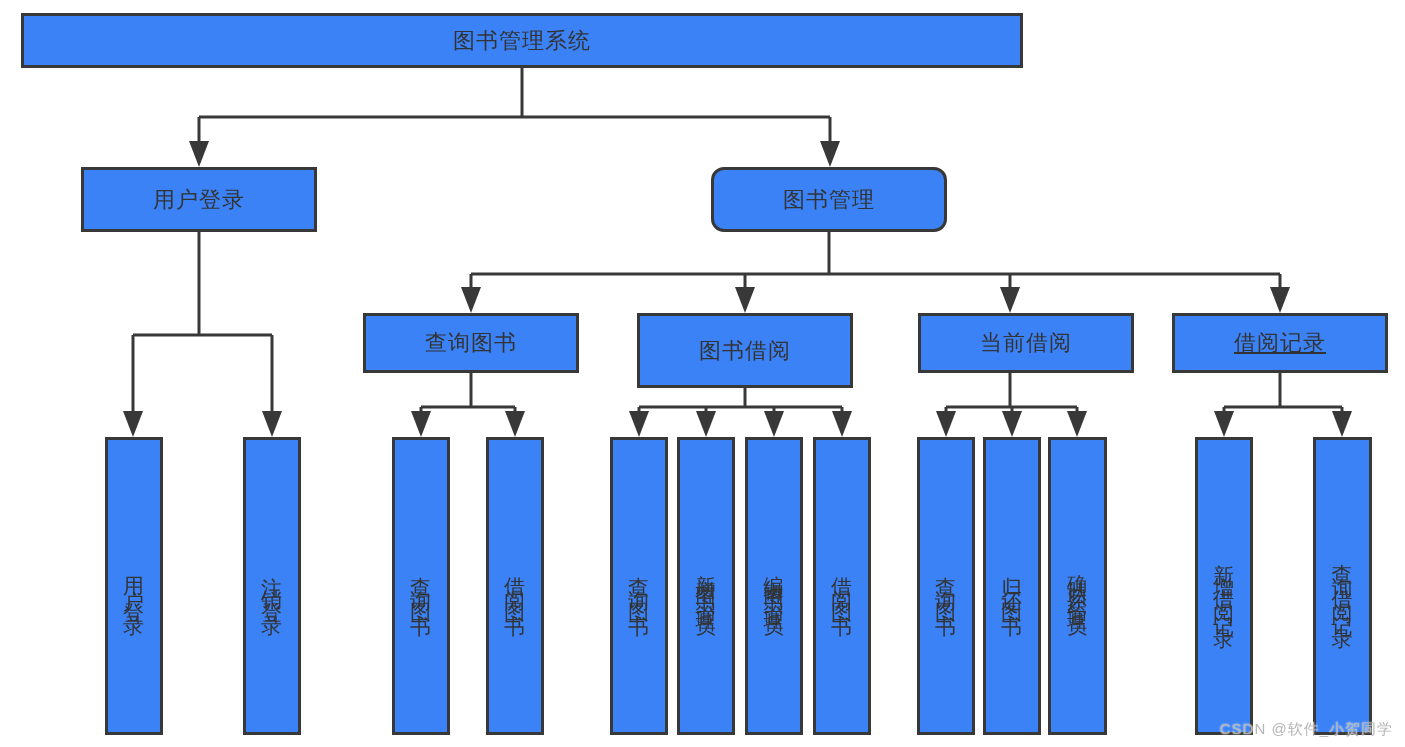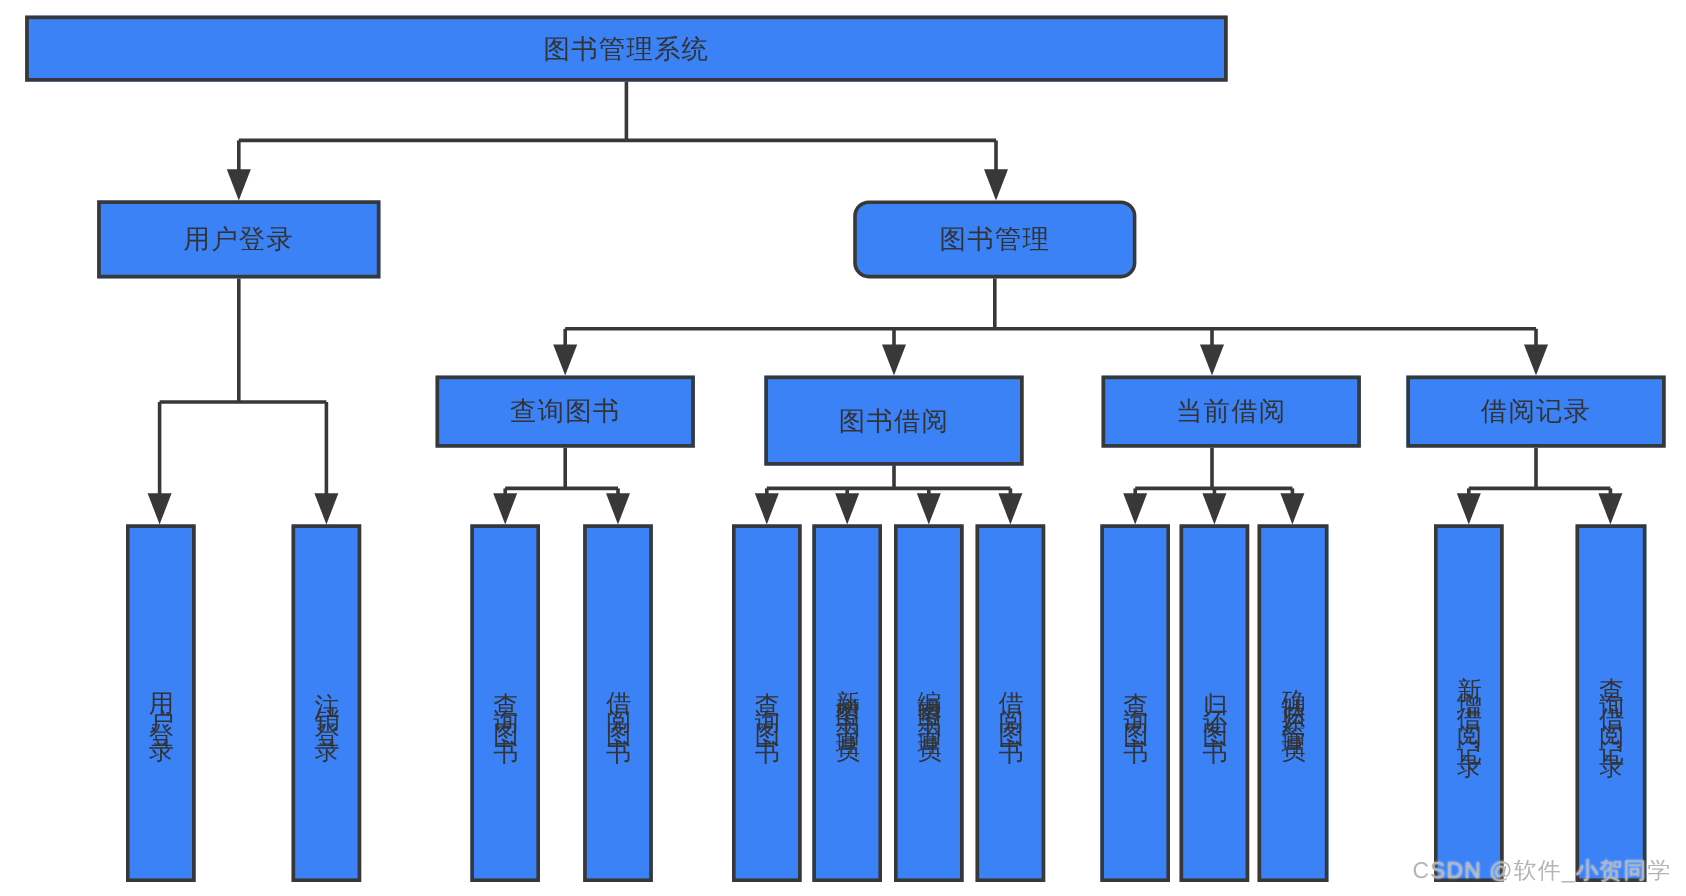--- a/index.html
+++ b/index.html
@@ -27,21 +27,21 @@
     text-orientation:mixed;
     font-size:21px;
     letter-spacing:13px;
     line-height:1;
     white-space:nowrap;
   }
   .leaf.tight span{font-size:20px;letter-spacing:6px;}
   .watermark{
     position:absolute;
     right:12px;bottom:8px;
-    font-size:19px;
+    font-size:15px;
     color:#b5b5b5;
     text-shadow:0 0 2px #ffffff;
     letter-spacing:1px;
     white-space:nowrap;
   }
 </style>
 </head>
 <body>
 
 <div class="stage">
@@ -125,21 +125,21 @@
 
   <div class="box" style="left:363px;top:313px;width:216px;height:60px;">
     <span class="h-label">查询图书</span>
   </div>
   <div class="box" style="left:637px;top:313px;width:216px;height:75px;">
     <span class="h-label">图书借阅</span>
   </div>
   <div class="box" style="left:902px;top:313px;width:216px;height:60px;margin-left:16px;">
     <span class="h-label">当前借阅</span>
   </div>
-  <div class="box" style="left:1172px;top:313px;width:216px;height:60px;">
+  <div class="box" style="left:1172px;top:313px;width:216px;height:60px;text-decoration:underline;">
     <span class="h-label">借阅记录</span>
   </div>
 
   <div class="box leaf" style="left:105px;top:437px;width:58px;height:298px;">
     <span>用户登录</span>
   </div>
   <div class="box leaf" style="left:243px;top:437px;width:58px;height:298px;">
     <span>注销登录</span>
   </div>
 

